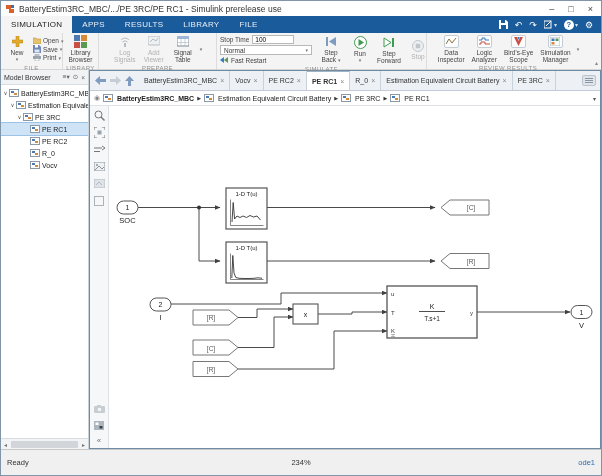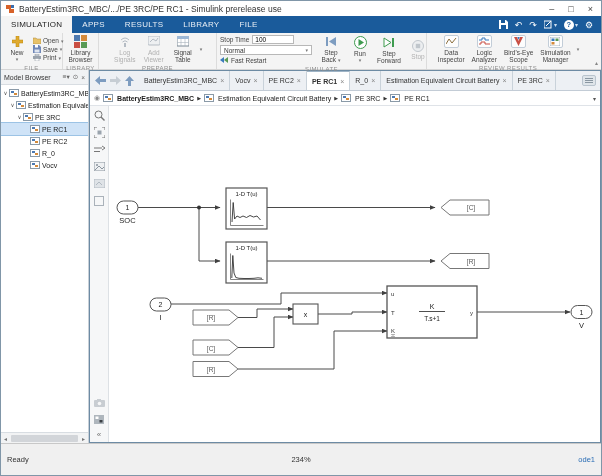--- a/index.html
+++ b/index.html
@@ -83,21 +83,21 @@
 
   .canvas-area { flex:1; display:flex; min-height:0; }
   .palette { width:19px; flex:0 0 auto; background:#f6f7f8; border-right:1px solid #dde1e5; display:flex; flex-direction:column; align-items:center; padding:3px 0; gap:4px; }
   .palette .picon { width:13px; height:13px; display:flex; align-items:center; justify-content:center; }
   .palette .spacer { flex:1; }
   .pal-collapse { font-size:8px; color:#777; }
   .canvas { flex:1; position:relative; background:#fff; overflow:hidden; }
   .canvas svg { position:absolute; left:0; top:0; }
 
   
-  .statusbar { height:32px; background:#f0f0f0; border-top:1px solid #c8c8c8; display:flex; align-items:center; padding:0 6px; font-size:7.5px; color:#333; flex:0 0 auto; position:relative; }
+  .statusbar { height:26px; background:#f0f0f0; border-top:1px solid #c8c8c8; display:flex; align-items:center; padding:0 6px; font-size:7.5px; color:#333; flex:0 0 auto; position:relative; }
   .sb-zoom { position:absolute; left:50%; transform:translateX(-50%); }
   .sb-solver { margin-left:auto; color:#2a6db5; }
 
   svg text { font-family:"Liberation Sans", sans-serif; }
 </style>
 </head>
 <body>
 
 <div class="window">
 

